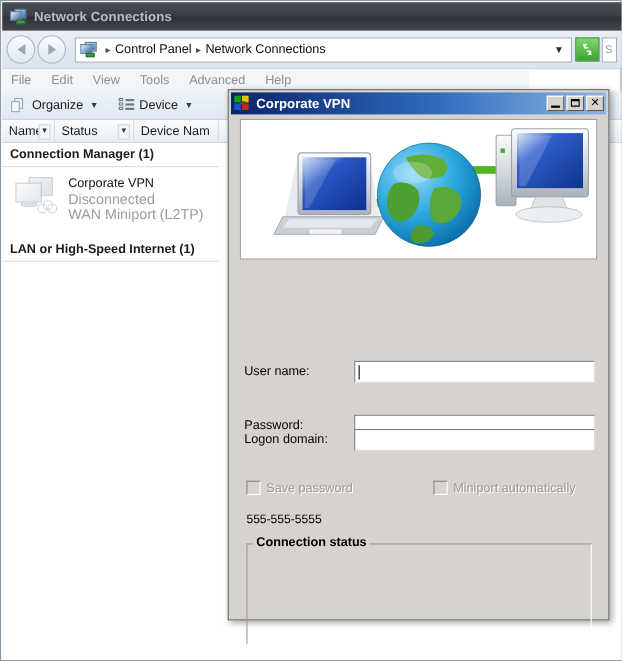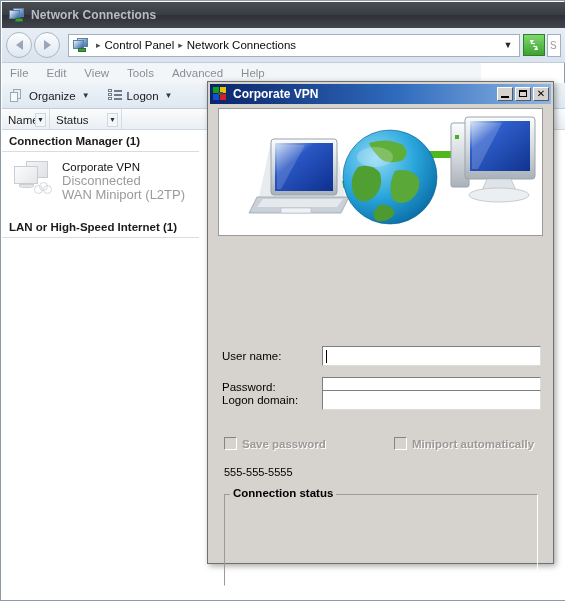--- a/index.html
+++ b/index.html
@@ -524,21 +524,20 @@
   .chk-row {
     position: absolute;
     left: 16px; top: 355px;
     width: 318px;
     display: flex;
     align-items: center;
   }
   .chk {
     display: flex;
     align-items: center;
-    font-weight: bold;
   }
   .chk .box {
     width: 13px; height: 13px;
     background: #d6d3ce;
     border: 1px solid #868482;
     border-right-color: #ffffff;
     border-bottom-color: #ffffff;
     box-sizing: border-box;
     margin-right: 5px;
     flex: 0 0 auto;
@@ -693,33 +692,36 @@
     </div>
     <div class="tb-item">
       <span class="tb-ico-views">
         <span class="sq s1"></span>
           <span class="bar b1"></span>
         <span class="sq s2"></span>
           <span class="bar b2"></span>
         <span class="sq s3"></span>
           <span class="bar b3"></span>
       </span>
-      <span>Logon</span>
+      <span>Device</span>
       <span class="caret">▼</span>
     </div>
   </div>
 
   <div id="column-headers">
     <div class="col-head" style="width:48px">
       <span>Name</span>
       <span class="dd">▼</span>
     </div>
     <div class="col-head" style="width:72px">
       <span>Status</span>
       <span class="dd">▼</span>
+    </div>
+    <div class="col-head" style="width:77px">
+      <span>Device Nam</span>
     </div>
   </div>
 
   <div id="list-area">
 
     <div class="group-header">Connection Manager (1)</div>
 
     <div class="conn-row">
       <span class="icon-conn grey">
         <span class="scr-back"></span>
@@ -818,21 +820,21 @@
         <rect x="236" y="26" width="4" height="4" fill="#46b02a"></rect>
         <rect x="246" y="8" width="70" height="62" rx="3" fill="url(#metalG)" stroke="#9aa3ab"></rect>
         <rect x="251" y="12" width="60" height="50" fill="url(#scrG2)"></rect>
         <polygon points="253,14 283,14 259,60 253,60" fill="#ffffff" opacity="0.18"></polygon>
         <path d="M268 70 l24 0 l6 14 l-36 0 Z" fill="#dfe4e9" stroke="#b2babf" stroke-width="0.7"></path>
         <ellipse cx="280" cy="86" rx="30" ry="7" fill="#eceff2" stroke="#b9c0c6" stroke-width="0.8"></ellipse>
       </g>
     </svg>
   </div>
 
-  <div class="dlg-row" style="top:264px">
+  <div class="dlg-row" style="top:246px">
     <span class="dlg-label">User name:</span>
     <span class="dlg-input" id="user-input">
         <span class="caret-bar"></span>
       </span>
   </div>
 
   <div class="dlg-row" style="top:295px">
     <span class="dlg-label">Password:</span>
     <span class="dlg-input"></span>
   </div>

